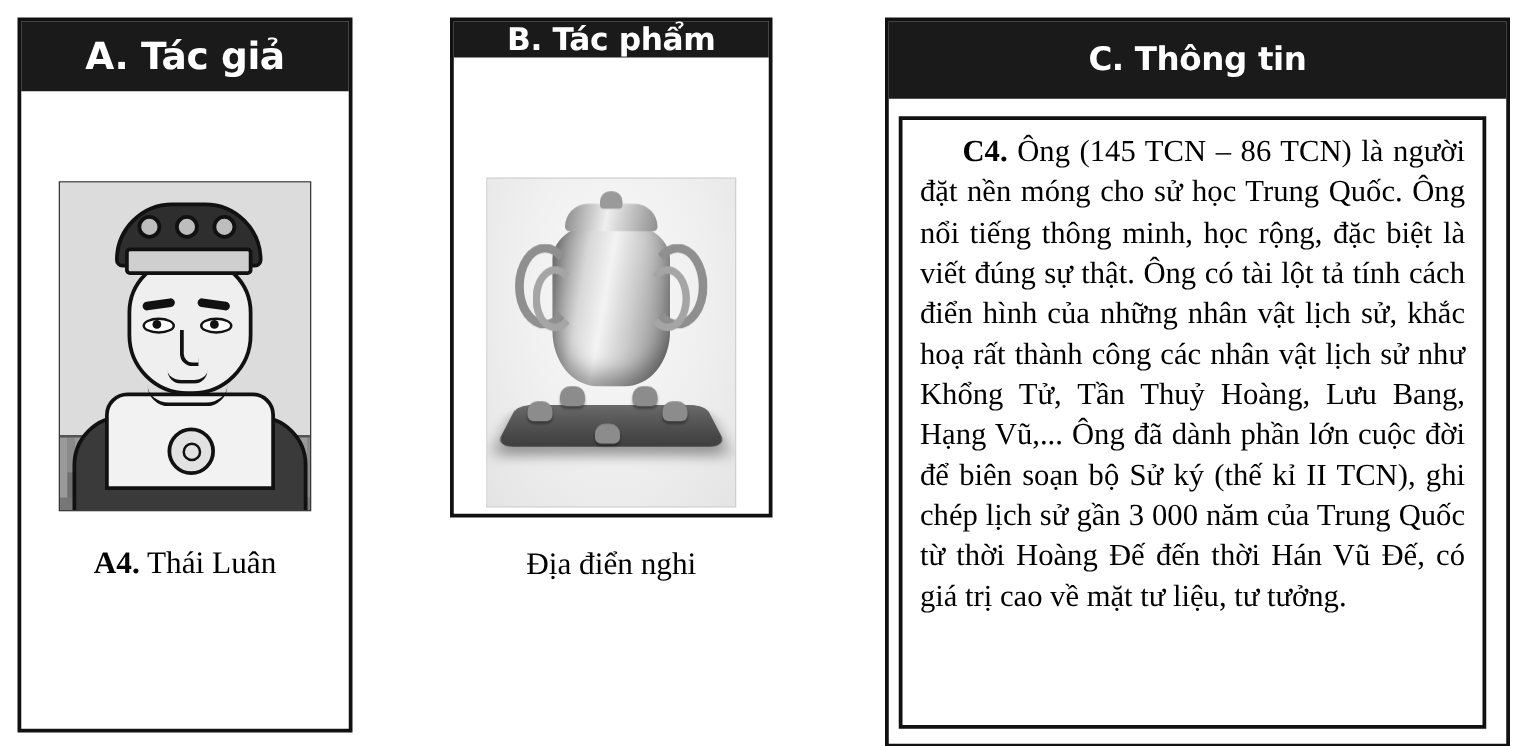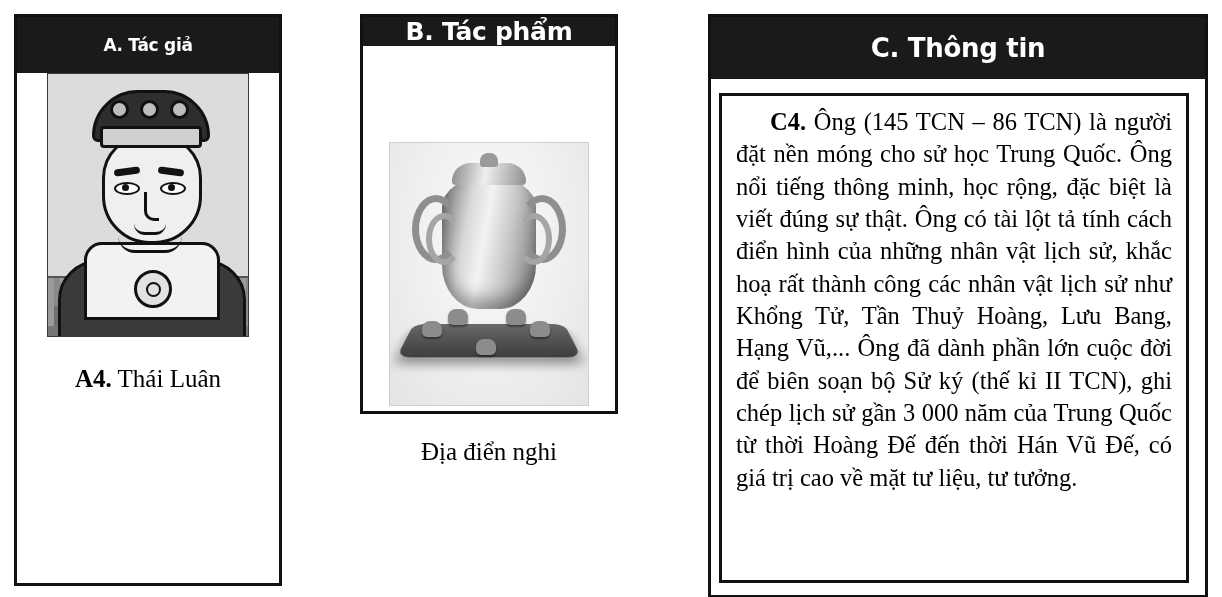--- a/index.html
+++ b/index.html
@@ -54,24 +54,25 @@
 
   
   #card-a {
     left: 14px;
     top: 14px;
     width: 268px;
     height: 572px;
   }
   #card-a .card-header {
     height: 56px;
-    font-size: 17px;
+    font-size: 30px;
   }
   #card-a .card-body {
     justify-content: flex-start;
+    padding-top: 72px;
   }
   .portrait {
     width: 200px;
     height: 262px;
     border: 1px solid #3a3a3a;
     background: #d9d9d9;
     position: relative;
     overflow: hidden;
   }
   

